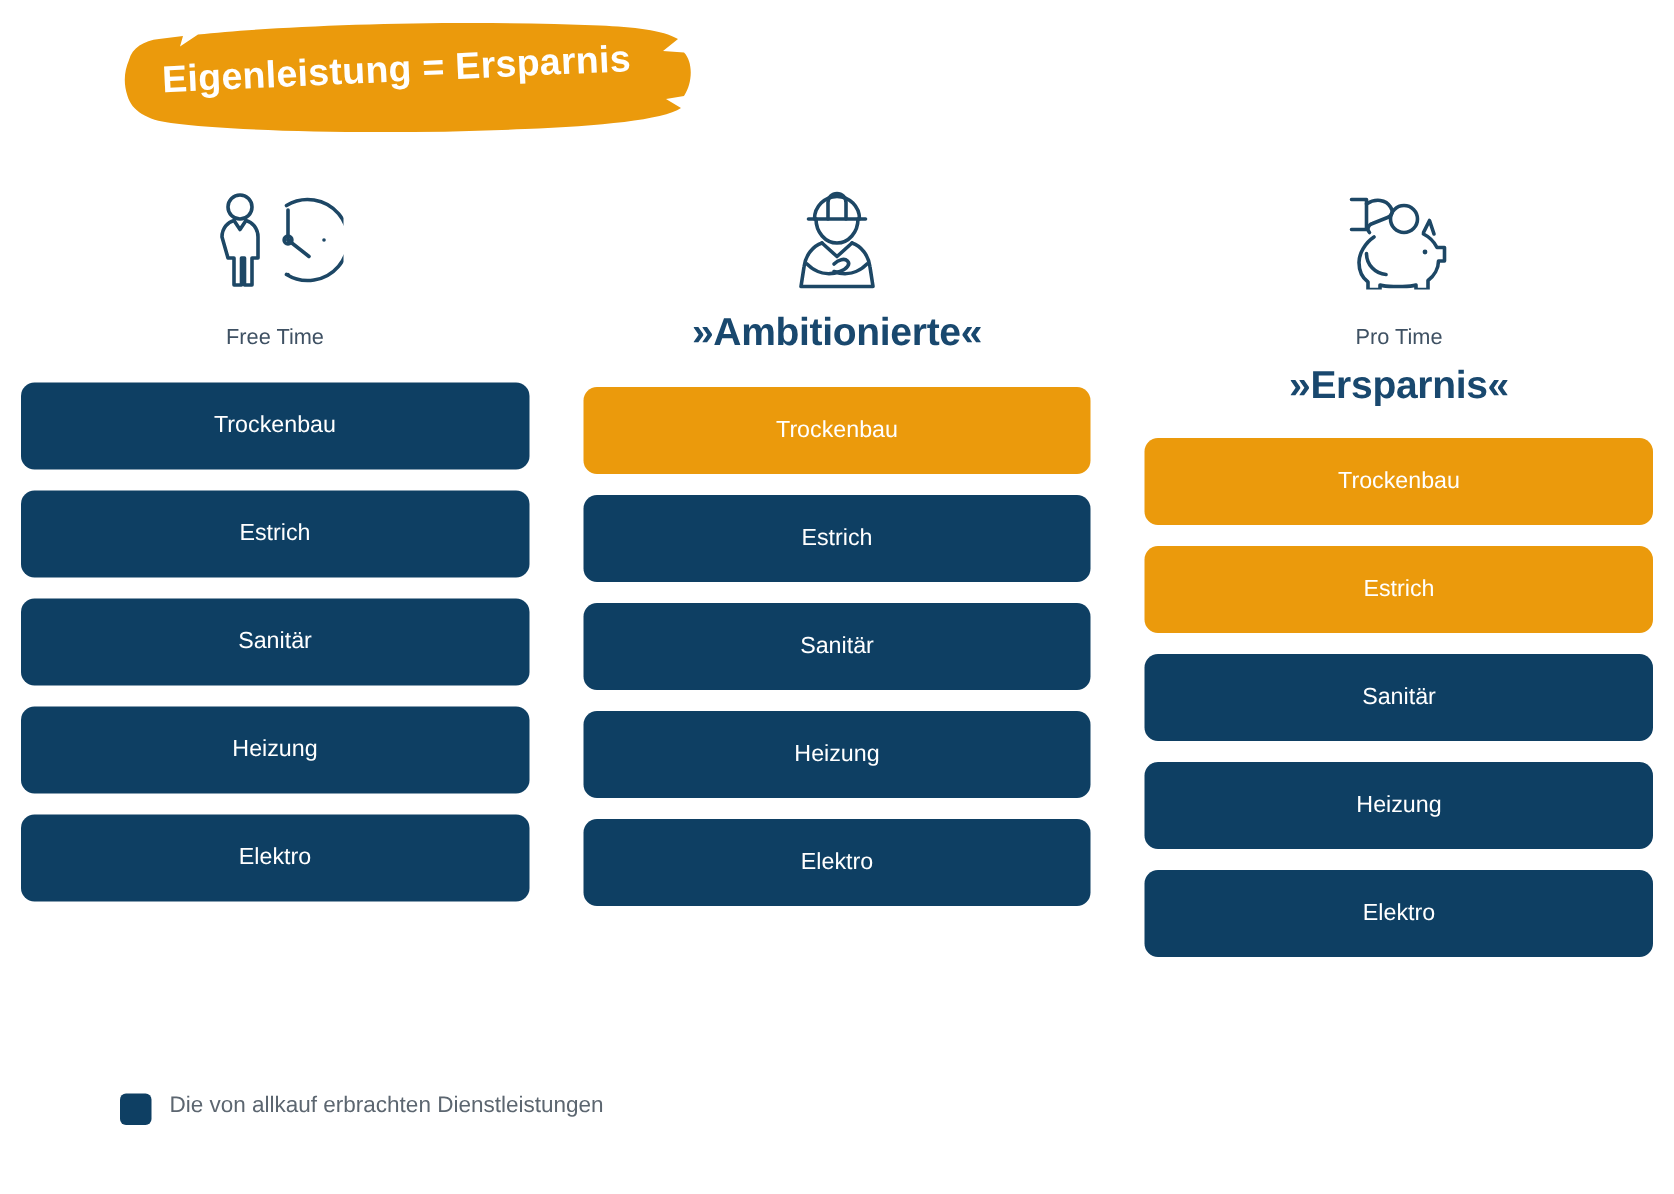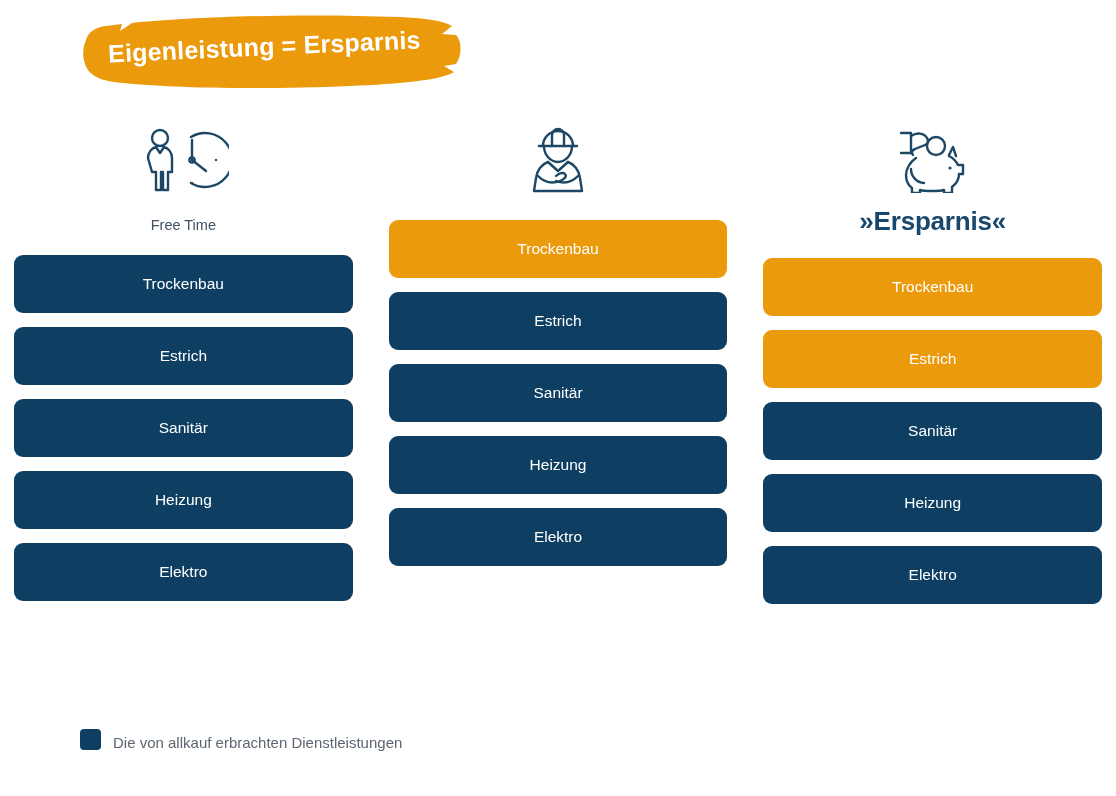--- a/index.html
+++ b/index.html
@@ -106,21 +106,21 @@
   .legend {
     position: absolute;
     left: 80px;
     top: 729px;
     display: flex;
     flex-direction: column;
     gap: 6px;
   }
   .legend-row {
     display: flex;
-    align-items: flex-end;
+    align-items: flex-start;
     gap: 12px;
   }
   .legend-swatch {
     width: 21px;
     height: 21px;
     border-radius: 4px;
     flex: none;
   }
   .legend-swatch.navy { background: #0e3f63; }
   .legend-swatch.orange { background: #eb9a0c; }
@@ -180,20 +180,21 @@
         <path d="M21 19 a15 15 0 0 1 30 0"></path>
         <path d="M30 19 V8 a6 6 0 0 1 12 0 v11"></path>
         <path d="M17 19 h38"></path>
         <path d="M22 19 a14 16 0 0 0 28 0"></path>
         <path d="M26 35 c-6 2-11 8-12 16 l-2 13 h48 l-2-13 c-1-8-6-14-12-16"></path>
         <path d="M26 35 l10 9 l10-9"></path>
         <path d="M16 49 c6 6 14 8 22 5 c5-2 7-5 5-7 c-2-2-6-1-9 2"></path>
         <path d="M56 49 c-6 6-14 8-22 5"></path>
       </svg>
     </div>
+    <div class="col-title">»Ambitionierte«</div>
     <div class="bars">
       <div class="bar orange">Trockenbau</div>
       <div class="bar navy">Estrich</div>
       <div class="bar navy">Sanitär</div>
       <div class="bar navy">Heizung</div>
       <div class="bar navy">Elektro</div>
     </div>
   </div>
 
   <div class="column">
@@ -201,20 +202,21 @@
       <svg width="84" height="66" viewBox="0 0 84 66" fill="none" stroke="#1d4765" stroke-width="2.4" stroke-linecap="round" stroke-linejoin="round">
         <path d="M10 6 h10 v20 h-10"></path>
         <path d="M20 9 c6-4 13-3 16 2 c2 3 1 6-2 7 l-10 4 c-3 1-4 4-2 6"></path>
         <circle cx="45" cy="19" r="9"></circle>
         <path d="M25 31 c-6 4-10 11-10 17 c0 5 2 10 6 13 v5 h8 v-3 c3 1 6 1 9 1 h6 c3 0 6 0 9-1 v3 h8 v-6 c4-3 7-8 7-13 h4 v-9 h-5 c-2-4-5-7-9-9"></path>
         <path d="M58 28 l4-8 l3 9"></path>
         <circle cx="59" cy="41" r="1.6" stroke="none" fill="#1d4765"></circle>
         <path d="M20 42 a14 14 0 0 0 13 14"></path>
       </svg>
     </div>
+    <div class="col-eyebrow">Pro Time</div>
     <div class="col-title">»Ersparnis«</div>
     <div class="bars">
       <div class="bar orange">Trockenbau</div>
       <div class="bar orange">Estrich</div>
       <div class="bar navy">Sanitär</div>
       <div class="bar navy">Heizung</div>
       <div class="bar navy">Elektro</div>
     </div>
   </div>
 

